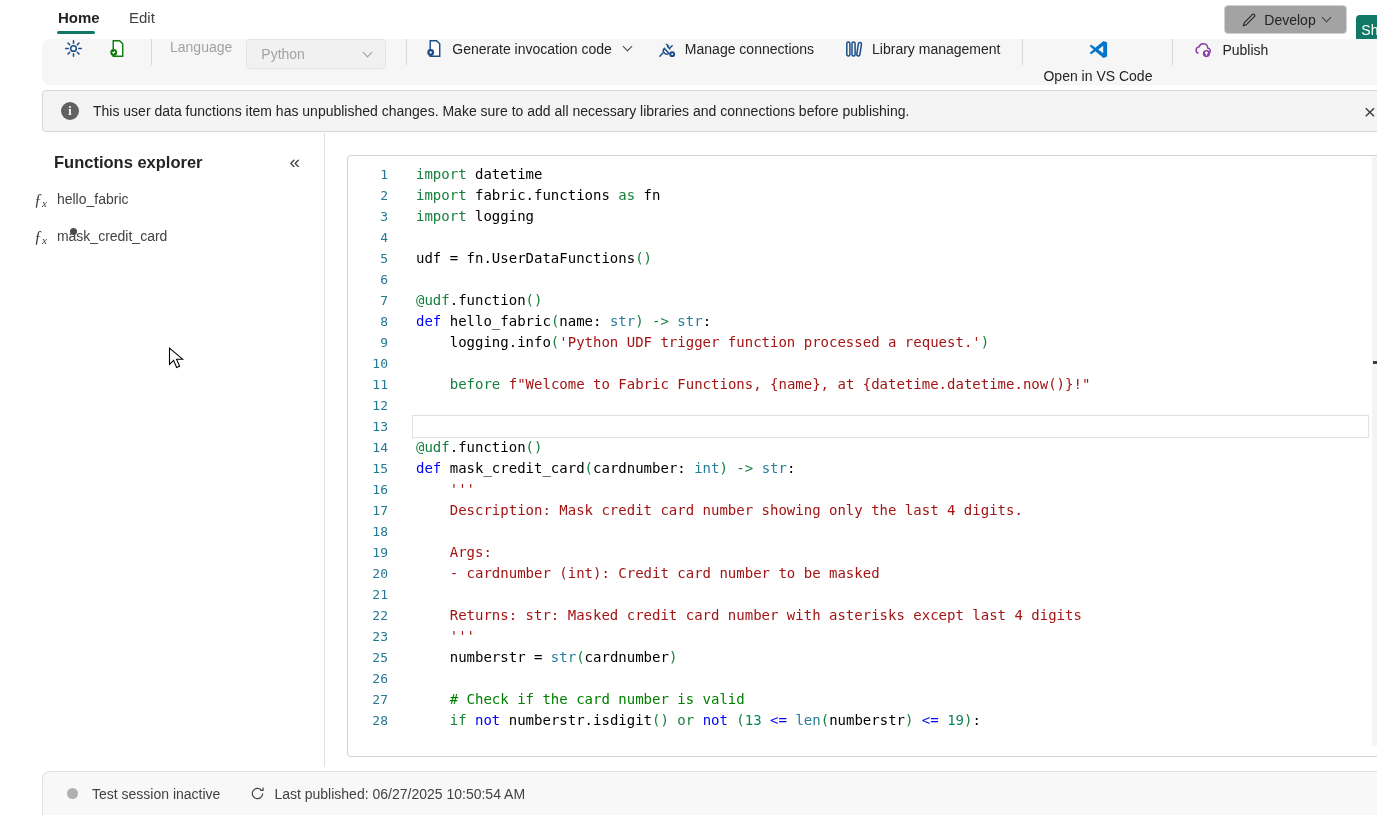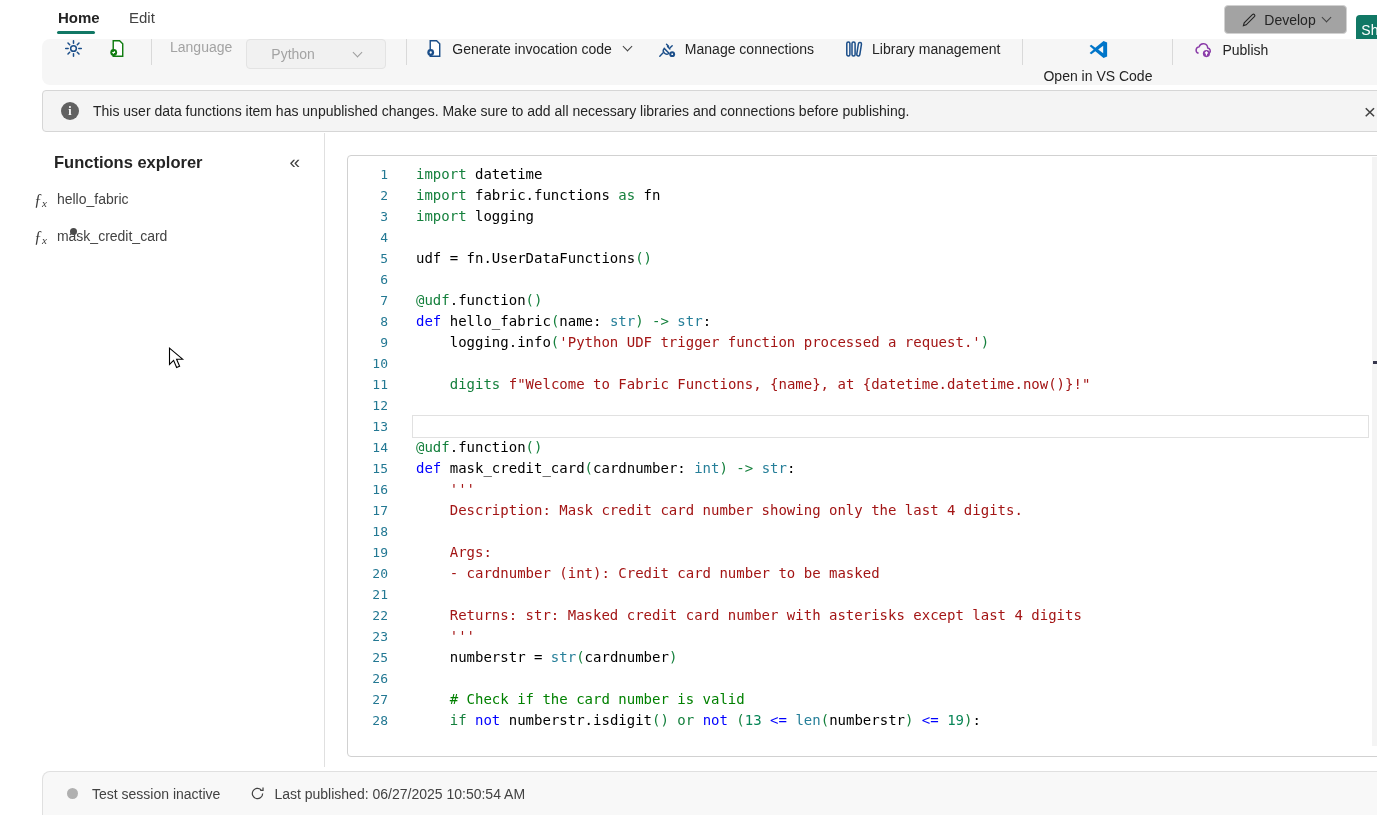--- a/index.html
+++ b/index.html
@@ -16,21 +16,21 @@
   .btn-share { position:absolute; left:1322px; top:15px; width:48px; height:29px; background:#117865; color:#fff; border:none; border-radius:4px; font-size:14px; display:flex; align-items:center; justify-content:center; cursor:pointer; }
 
   .chv { width:7px; height:7px; border-right:1.5px solid #424242; border-bottom:1.5px solid #424242; transform:rotate(45deg); display:inline-block; margin-top:-4px; }
   .chv.gray { border-color:#9d9d9d; }
 
   
   #ribbon { position:absolute; left:8px; right:8px; top:39px; height:46px; background:#f6f6f6; border-radius:8px; display:flex; align-items:flex-start; font-size:14px; }
   .rb-btn { display:flex; align-items:center; gap:8px; cursor:pointer; color:#242424; white-space:nowrap; }
   .rb-sep { width:1px; height:26px; background:#d9d9d9; }
   .lang-label { color:#a3a3a3; }
-  .lang-select { width:140px; height:30px; background:#f1f1f1; border:1px solid #e3e3e3; border-radius:4px; color:#a3a3a3; display:flex; align-items:center; justify-content:space-between; padding:0 24px; }
+  .lang-select { width:140px; height:30px; background:#f1f1f1; border:1px solid #e3e3e3; border-radius:4px; color:#a3a3a3; display:flex; align-items:center; justify-content:space-between; padding:0 14px; }
   .icon { display:inline-flex; align-items:center; justify-content:center; }
 
   
   #banner { position:absolute; left:8px; right:8px; top:90px; height:42px; background:#f4f4f4; border:1px solid #d6d6d6; border-radius:4px; display:flex; align-items:center; padding:0 18px; }
   .info-circle { width:18px; height:18px; border-radius:50%; background:#616161; color:#fff; font-size:12px; font-weight:700; display:flex; align-items:center; justify-content:center; flex:0 0 auto; font-family:"Liberation Serif", serif; }
   #banner .txt { margin-left:14px; font-size:14px; color:#242424; flex:1; }
   .banner-close { font-size:21px; color:#424242; cursor:pointer; line-height:1; margin-right:8px; font-weight:400; }
 
   
   #sidebar { position:absolute; left:0; top:133px; width:291px; height:634px; background:#fff; border-right:1px solid #e0e0e0; }
@@ -202,21 +202,21 @@
         <div class="row"><span class="ln">1</span><span class="lc"><span class="tk-p">import</span><span class="tk-x"> datetime</span></span></div>
         <div class="row"><span class="ln">2</span><span class="lc"><span class="tk-p">import</span><span class="tk-x"> fabric.functions </span><span class="tk-p">as</span><span class="tk-x"> fn</span></span></div>
         <div class="row"><span class="ln">3</span><span class="lc"><span class="tk-p">import</span><span class="tk-x"> logging</span></span></div>
         <div class="row"><span class="ln">4</span><span class="lc"></span></div>
         <div class="row"><span class="ln">5</span><span class="lc"><span class="tk-x">udf = fn.UserDataFunctions</span><span class="tk-p">()</span></span></div>
         <div class="row"><span class="ln">6</span><span class="lc"></span></div>
         <div class="row"><span class="ln">7</span><span class="lc"><span class="tk-p">@udf</span><span class="tk-x">.function</span><span class="tk-p">()</span></span></div>
         <div class="row"><span class="ln">8</span><span class="lc"><span class="tk-b">def</span><span class="tk-x"> hello_fabric</span><span class="tk-p">(</span><span class="tk-x">name: </span><span class="tk-t">str</span><span class="tk-p">)</span><span class="tk-x"> </span><span class="tk-p">-&gt;</span><span class="tk-x"> </span><span class="tk-t">str</span><span class="tk-x">:</span></span></div>
         <div class="row"><span class="ln">9</span><span class="lc"><span class="tk-x">    logging.info</span><span class="tk-p">(</span><span class="tk-s">'Python UDF trigger function processed a request.'</span><span class="tk-p">)</span></span></div>
         <div class="row"><span class="ln">10</span><span class="lc"></span></div>
-        <div class="row"><span class="ln">11</span><span class="lc"><span class="tk-x">    </span><span class="tk-p">digits</span><span class="tk-x"> </span><span class="tk-s">f"Welcome to Fabric Functions, {name}, at {datetime.datetime.now()}!"</span></span></div>
+        <div class="row"><span class="ln">11</span><span class="lc"><span class="tk-x">    </span><span class="tk-p">before</span><span class="tk-x"> </span><span class="tk-s">f"Welcome to Fabric Functions, {name}, at {datetime.datetime.now()}!"</span></span></div>
         <div class="row"><span class="ln">12</span><span class="lc"></span></div>
         <div class="row current"><span class="ln">13</span><span class="lc"></span></div>
         <div class="row"><span class="ln">14</span><span class="lc"><span class="tk-p">@udf</span><span class="tk-x">.function</span><span class="tk-p">()</span></span></div>
         <div class="row"><span class="ln">15</span><span class="lc"><span class="tk-b">def</span><span class="tk-x"> mask_credit_card</span><span class="tk-p">(</span><span class="tk-x">cardnumber: </span><span class="tk-t">int</span><span class="tk-p">)</span><span class="tk-x"> </span><span class="tk-p">-&gt;</span><span class="tk-x"> </span><span class="tk-t">str</span><span class="tk-x">:</span></span></div>
         <div class="row"><span class="ln">16</span><span class="lc"><span class="tk-x">    </span><span class="tk-s">'''</span></span></div>
         <div class="row"><span class="ln">17</span><span class="lc"><span class="tk-x">    </span><span class="tk-s">Description: Mask credit card number showing only the last 4 digits.</span></span></div>
         <div class="row"><span class="ln">18</span><span class="lc"></span></div>
         <div class="row"><span class="ln">19</span><span class="lc"><span class="tk-x">    </span><span class="tk-s">Args:</span></span></div>
         <div class="row"><span class="ln">20</span><span class="lc"><span class="tk-x">    </span><span class="tk-s">- cardnumber (int): Credit card number to be masked</span></span></div>
         <div class="row"><span class="ln">21</span><span class="lc"></span></div>

